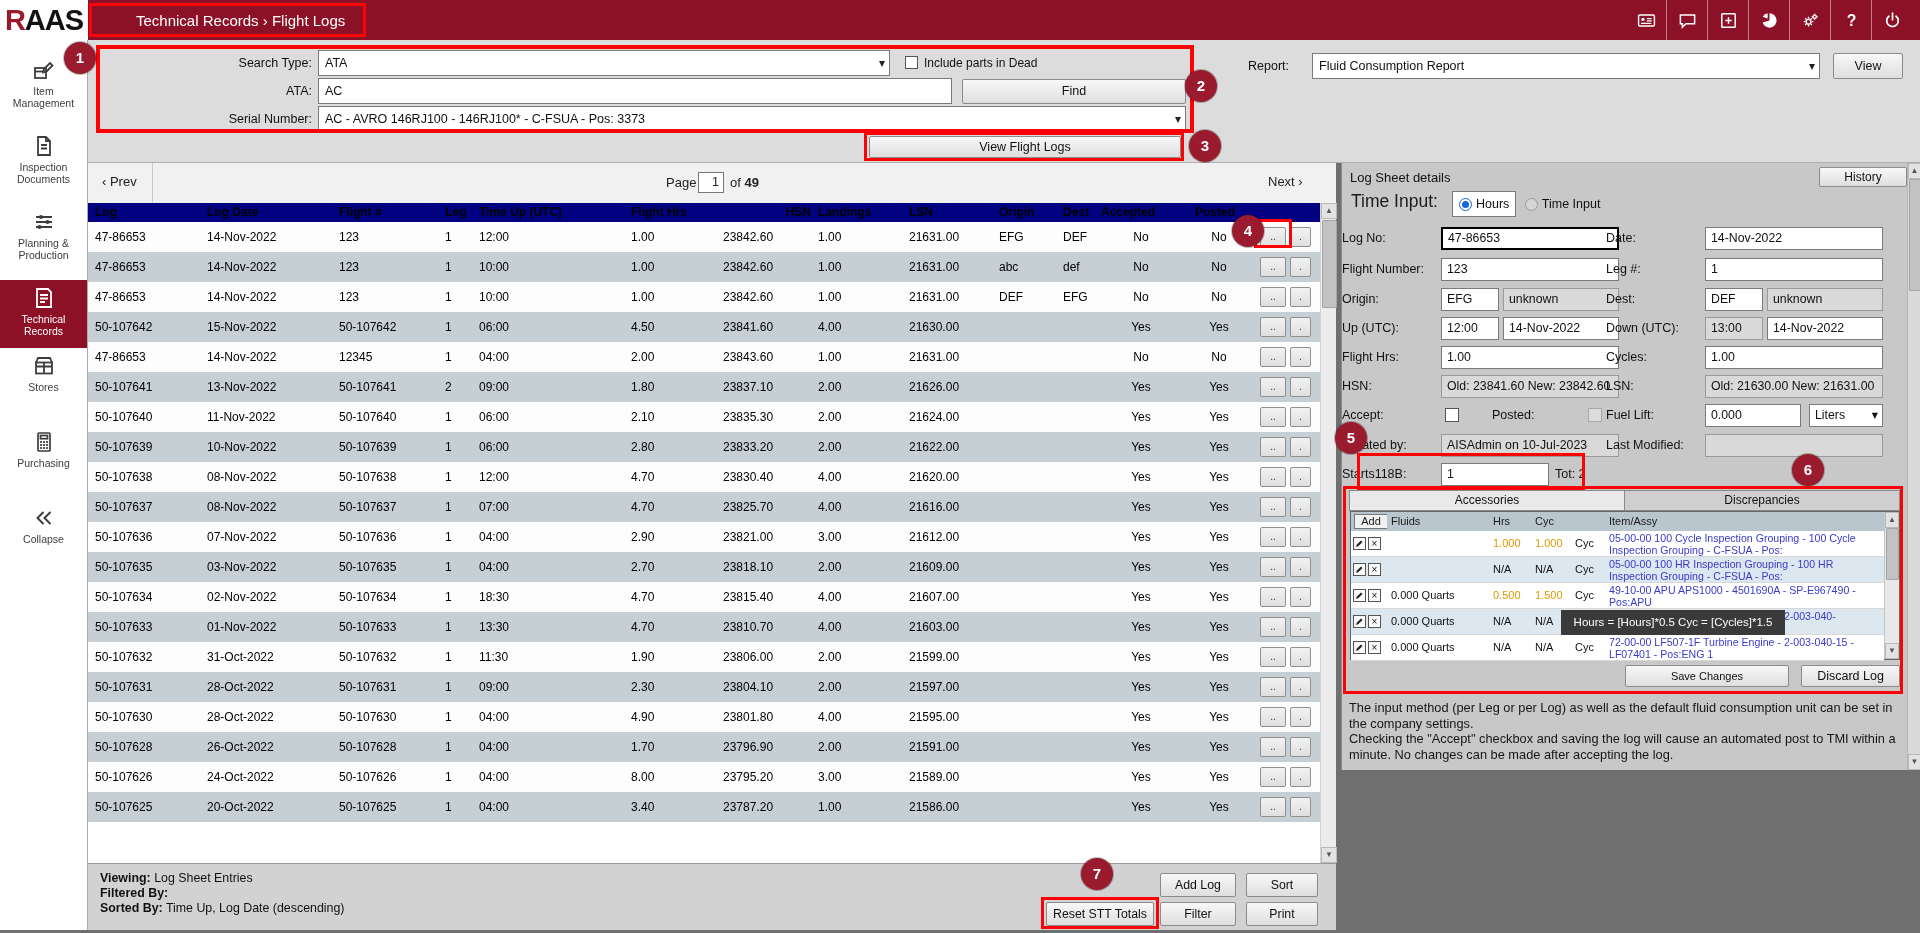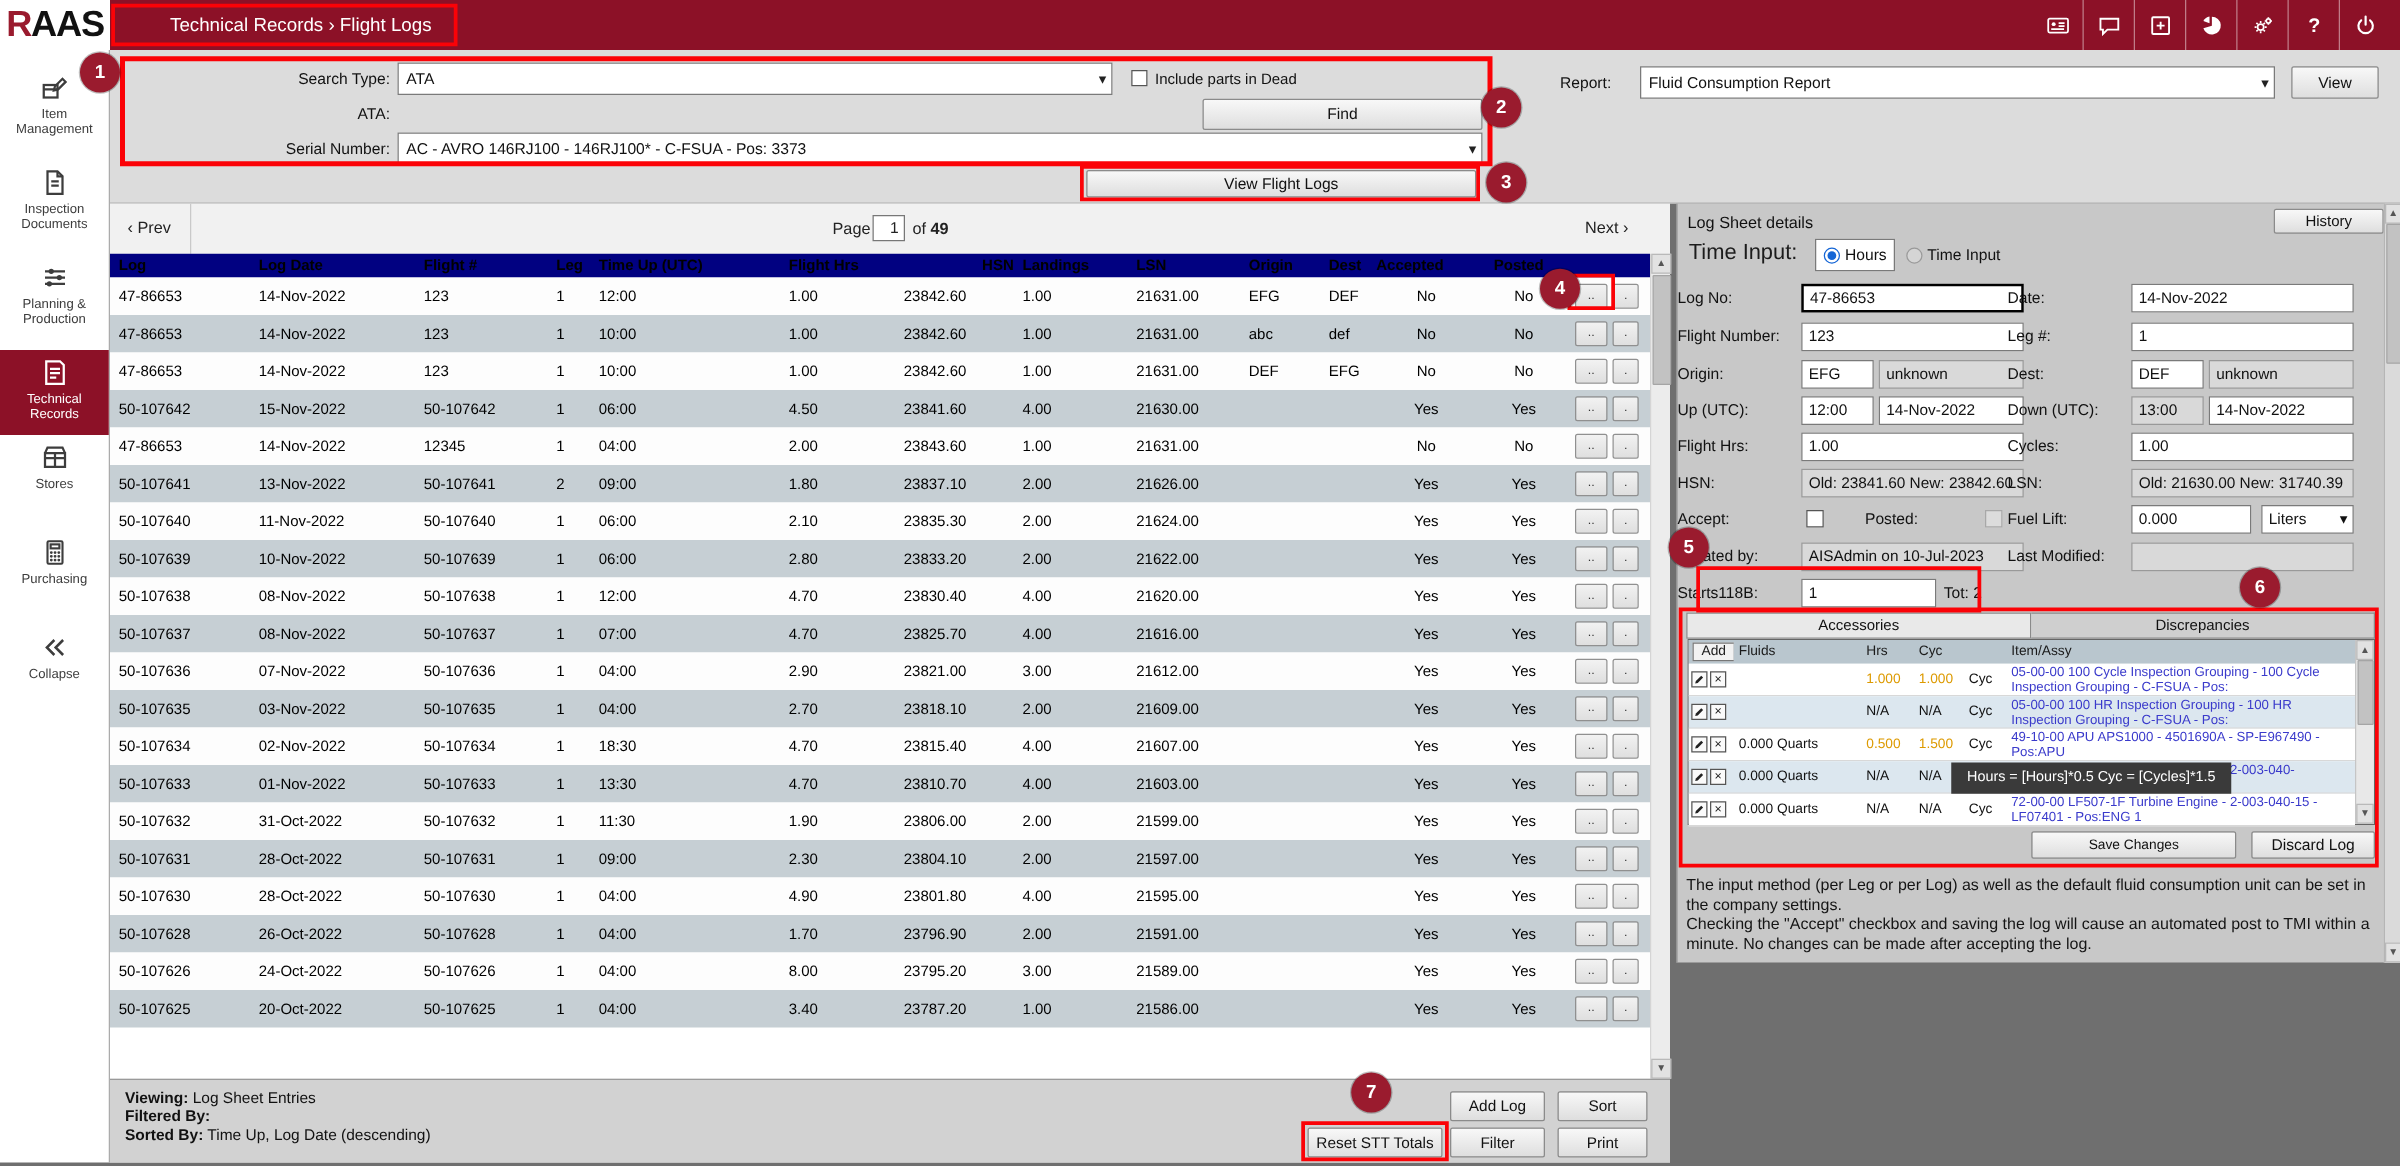--- a/index.html
+++ b/index.html
@@ -226,20 +226,21 @@
         <div class="slab">Collapse</div>
       </div>
     </div>
 
   <div class="topgray">
     <div class="flab" style="left:60px;top:10px;width:164px;">Search Type:</div>
     <div class="sel" style="left:230px;top:10px;width:572px;"><span>ATA</span><span class="dd">▾</span></div>
     <div class="cbx" style="left:817px;top:16px;"></div>
     <div class="flab" style="left:836px;top:10px;width:200px;text-align:left;font-size:12px;">Include parts in Dead</div>
     <div class="flab" style="left:60px;top:38px;width:164px;">ATA:</div>
+    <div class="inp" style="left:230px;top:38px;width:634px;">AC</div>
     <div class="btn abs" style="left:874px;top:39px;width:224px;height:25px;line-height:23px;font-size:12.5px;">Find</div>
     <div class="flab" style="left:60px;top:66px;width:164px;">Serial Number:</div>
     <div class="sel" style="left:230px;top:66px;width:868px;"><span>AC - AVRO 146RJ100 - 146RJ100* - C-FSUA - Pos: 3373</span><span class="dd">▾</span></div>
     <div class="btn abs" style="left:781px;top:96px;width:312px;height:22px;line-height:20px;font-size:12.5px;">View Flight Logs</div>
 
     <div class="flab" style="left:1160px;top:13px;width:60px;text-align:left;">Report:</div>
     <div class="sel" style="left:1224px;top:13px;width:508px;"><span>Fluid Consumption Report</span><span class="dd">▾</span></div>
     <div class="btn abs" style="left:1745px;top:13px;width:70px;height:26px;line-height:24px;font-size:12.5px;">View</div>
   </div>
 
@@ -717,21 +718,21 @@
     <div class="drow" style="top:183px;">
       <div class="dlab">Flight Hrs:</div>
       <div class="dfld" style="left:99px;width:178px;">1.00</div>
       <div class="dlab r">Cycles:</div>
       <div class="dfld" style="left:363px;width:178px;">1.00</div>
     </div>
     <div class="drow" style="top:212px;">
       <div class="dlab">HSN:</div>
       <div class="dfld ro" style="left:99px;width:178px;">Old: 23841.60 New: 23842.60</div>
       <div class="dlab r">LSN:</div>
-      <div class="dfld ro" style="left:363px;width:178px;">Old: 21630.00 New: 31740.39</div>
+      <div class="dfld ro" style="left:363px;width:178px;">Old: 21630.00 New: 21631.00</div>
     </div>
     <div class="drow" style="top:241px;">
       <div class="dlab">Accept:</div>
       <div class="cb" style="left:103px;"></div>
       <div class="dlab" style="left:150px;width:88px;">Posted:</div>
       <div class="cb dis" style="left:246px;"></div>
       <div class="dlab r">Fuel Lift:</div>
       <div class="dfld" style="left:363px;width:96px;">0.000</div>
       <div class="dfld" style="left:467px;width:74px;"><span>Liters</span><span class="dd" style="position:absolute;right:4px;top:0;line-height:21px;">▾</span></div>
     </div>

